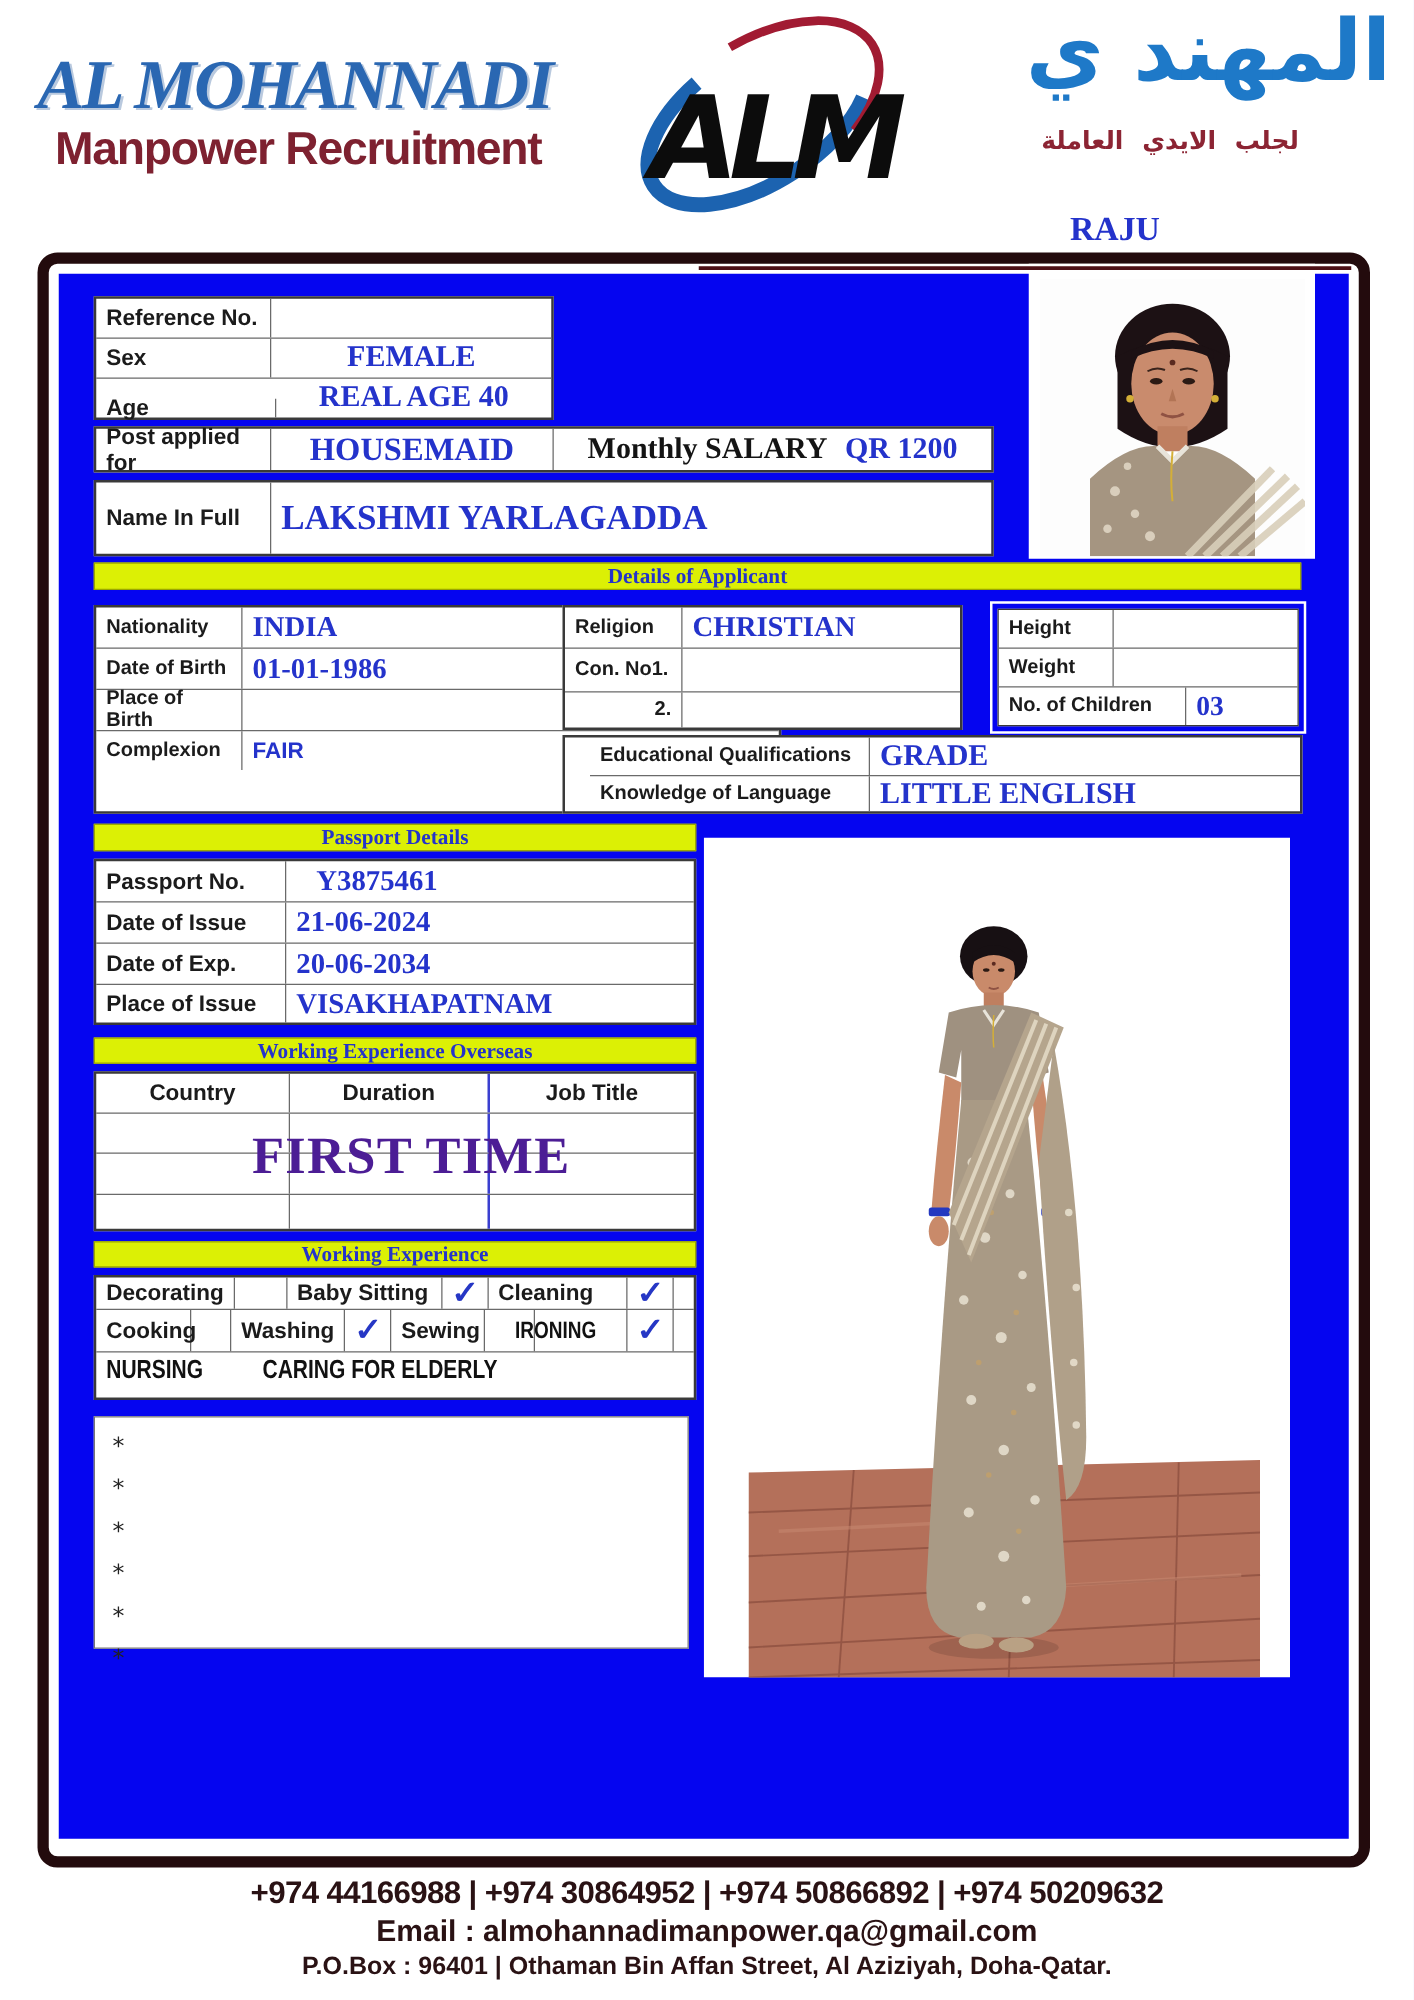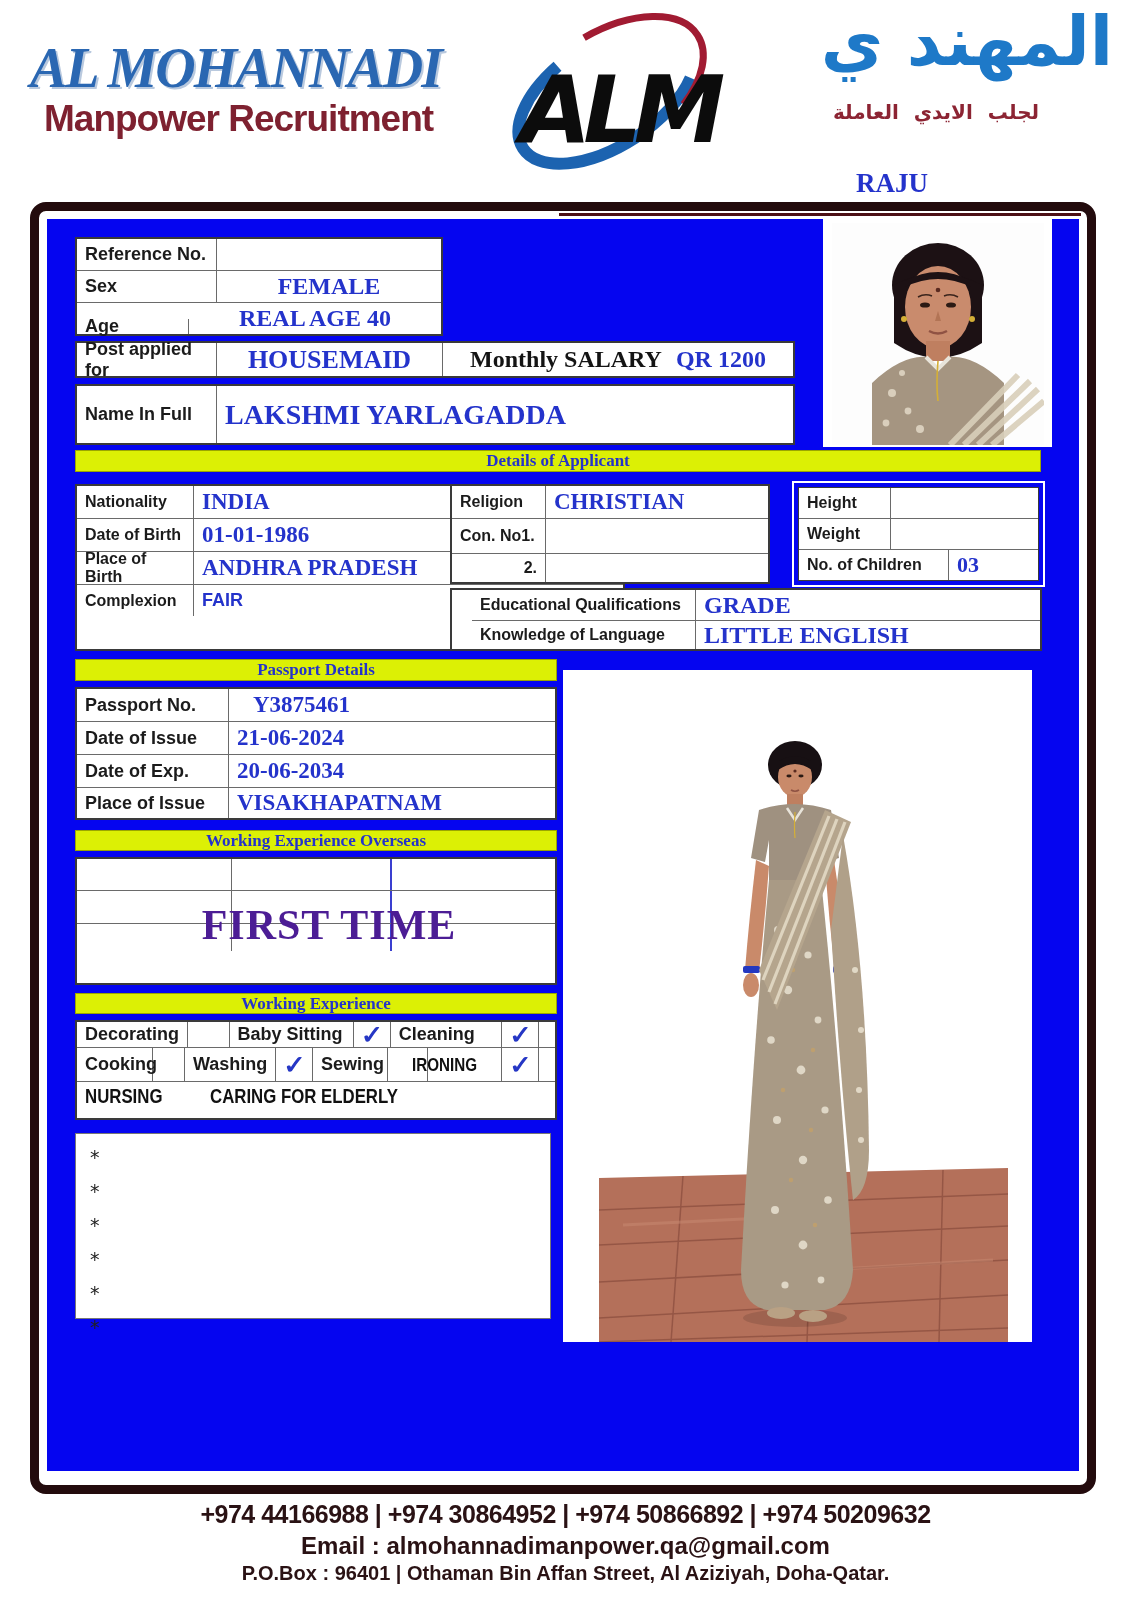--- a/index.html
+++ b/index.html
@@ -111,21 +111,21 @@
     <div class="wbox" style="left:36px;top:26px;width:368px;height:99px;">
       <div class="row bline" style="height:32px;">
         <div class="cell rline lab" style="width:140px;">Reference No.</div>
         <div class="cell val" style="flex:1;font-size:22px;justify-content:center;"></div>
       </div>
       <div class="row bline" style="height:32px;">
         <div class="cell rline lab" style="width:140px;">Sex</div>
         <div class="cell val" style="flex:1;font-size:24px;justify-content:center;">FEMALE</div>
       </div>
       <div class="row" style="height:31px;">
-        <div class="cell rline lab" style="width:112px;margin-top:16px;">Age</div>
+        <div class="cell rline lab" style="width:144px;margin-top:16px;">Age</div>
         <div class="cell val" style="flex:1;font-size:24px;justify-content:center;">REAL AGE 40</div>
       </div>
     </div>
 
     <div class="wbox" style="left:36px;top:130px;width:720px;height:37px;">
       <div class="row" style="height:100%;">
         <div class="cell rline lab" style="width:140px;">Post applied for</div>
         <div class="cell rline val" style="width:226px;font-size:26px;justify-content:center;">HOUSEMAID</div>
         <div class="cell" style="flex:1;gap:14px;justify-content:center;">
           <span style="font-family:'Liberation Serif',serif;font-weight:bold;font-size:24px;color:#141414;">Monthly SALARY</span>
@@ -147,21 +147,20 @@
       <div class="row bline" style="height:33px;">
         <div class="cell rline lab-sm" style="width:117px;">Nationality</div>
         <div class="cell val" style="flex:1;font-size:23px;">INDIA</div>
       </div>
       <div class="row bline" style="height:33px;">
         <div class="cell rline lab-sm" style="width:117px;text-align:right;">Date of Birth</div>
         <div class="cell val" style="flex:1;font-size:23px;">01-01-1986</div>
       </div>
       <div class="row bline" style="height:33px;">
         <div class="cell rline lab-sm" style="width:117px;">Place of Birth</div>
-        <div class="cell val" style="flex:1;font-size:23px;">ANDHRA PRADESH</div>
       </div>
       <div class="row" style="height:31px;">
         <div class="cell rline lab-sm" style="width:117px;">Complexion</div>
         <div class="cell" style="flex:1;font-weight:bold;font-size:18px;color:#2433cb;">FAIR</div>
       </div>
     </div>
 
     <div class="wbox" style="left:411px;top:273px;width:320px;height:100px;">
       <div class="row bline" style="height:33px;">
         <div class="cell rline lab-sm" style="width:94px;">Religion</div>
@@ -220,20 +219,25 @@
         <div class="cell val" style="flex:1;font-size:23px;">20-06-2034</div>
       </div>
       <div class="row" style="height:30px;">
         <div class="cell rline lab" style="width:152px;">Place of Issue</div>
         <div class="cell val" style="flex:1;font-size:23px;">VISAKHAPATNAM</div>
       </div>
     </div>
 
     <div class="bar" style="left:36px;top:619px;width:482px;height:21px;">Working Experience Overseas</div>
     <div class="wbox" style="left:36px;top:646px;width:482px;height:128px;">
+      <div class="row bline" style="height:32px;">
+        <div class="cell rline lab" style="width:155px;justify-content:center;">Country</div>
+        <div class="cell lab" style="width:160px;justify-content:center;border-right:2px solid #3a3fd0;">Duration</div>
+        <div class="cell lab" style="flex:1;justify-content:center;">Job Title</div>
+      </div>
       <div class="row bline" style="height:32px;">
         <div class="cell rline" style="width:155px;"></div>
         <div class="cell" style="width:160px;border-right:2px solid #3a3fd0;"></div>
         <div class="cell" style="flex:1;"></div>
       </div>
       <div class="row bline" style="height:33px;">
         <div class="cell rline" style="width:155px;"></div>
         <div class="cell" style="width:160px;border-right:2px solid #3a3fd0;"></div>
         <div class="cell" style="flex:1;"></div>
       </div>

